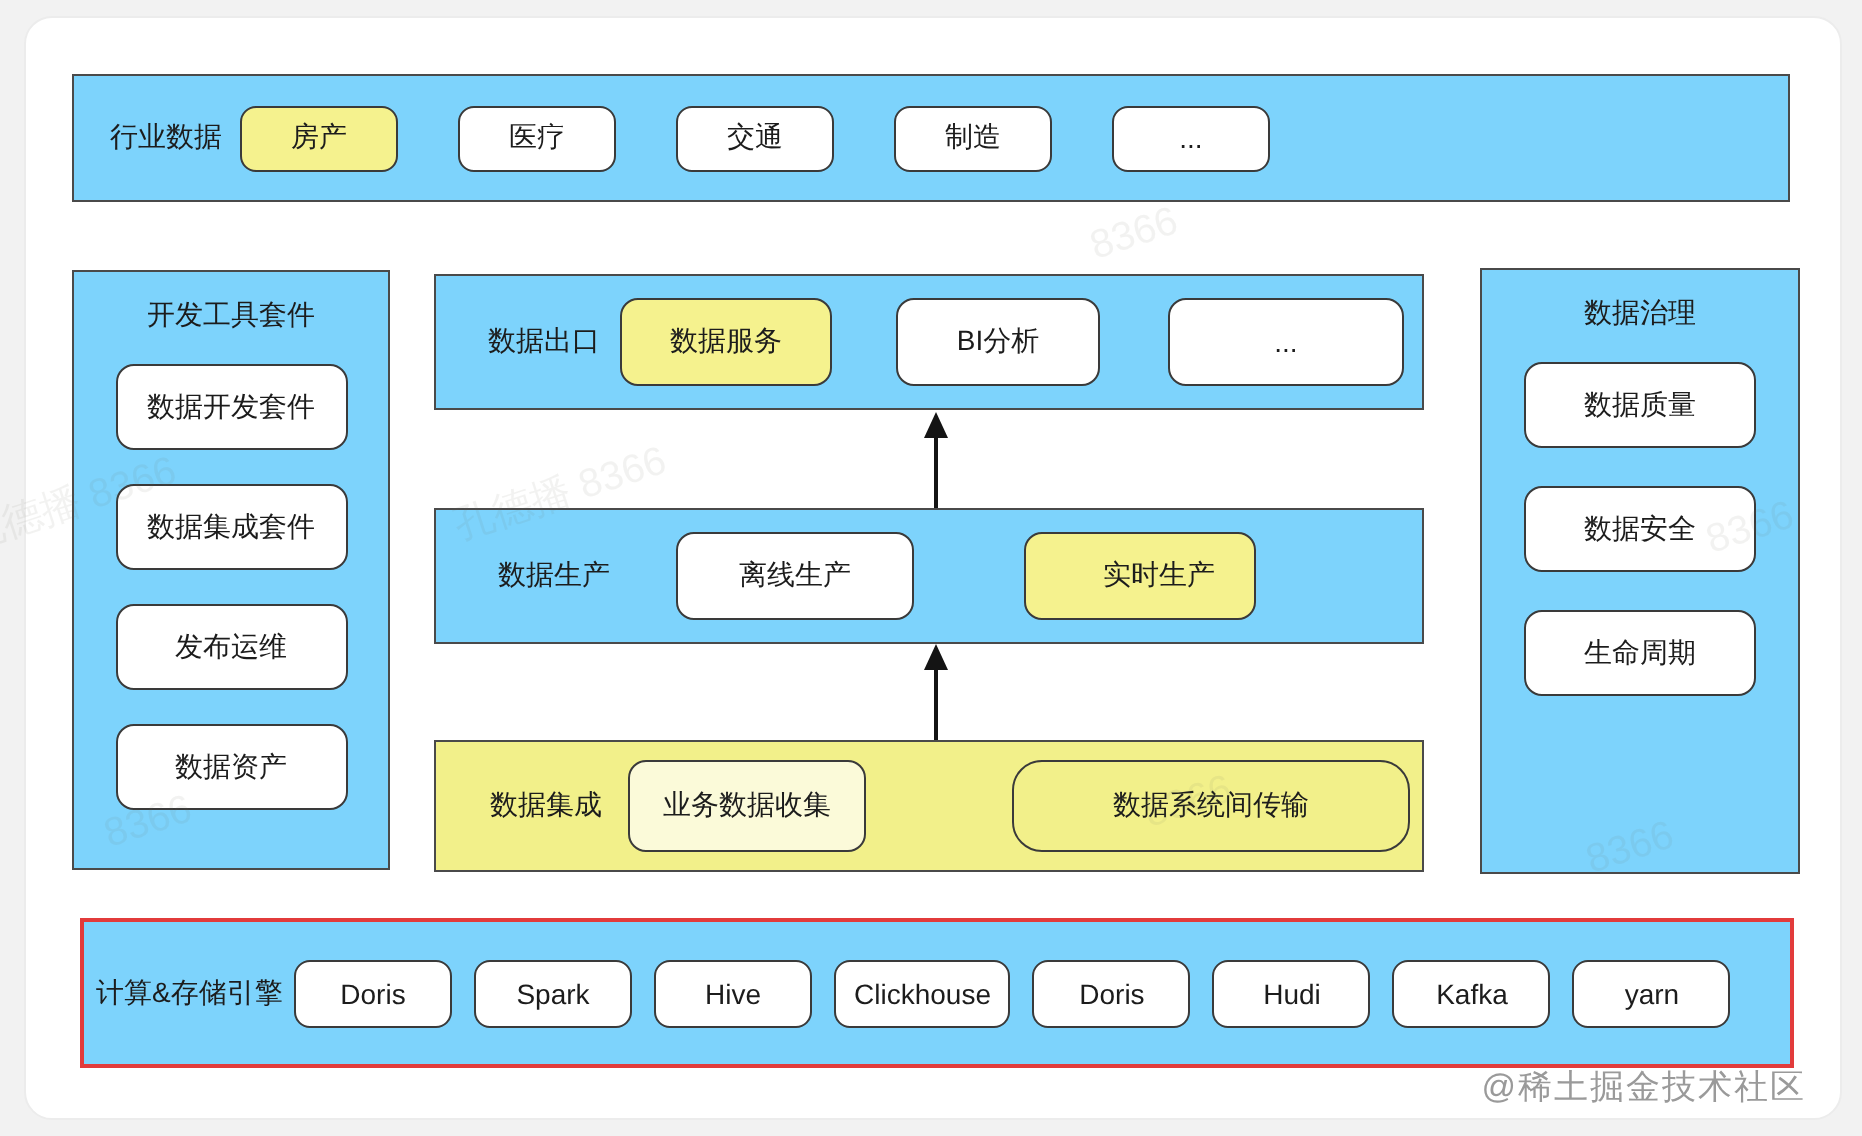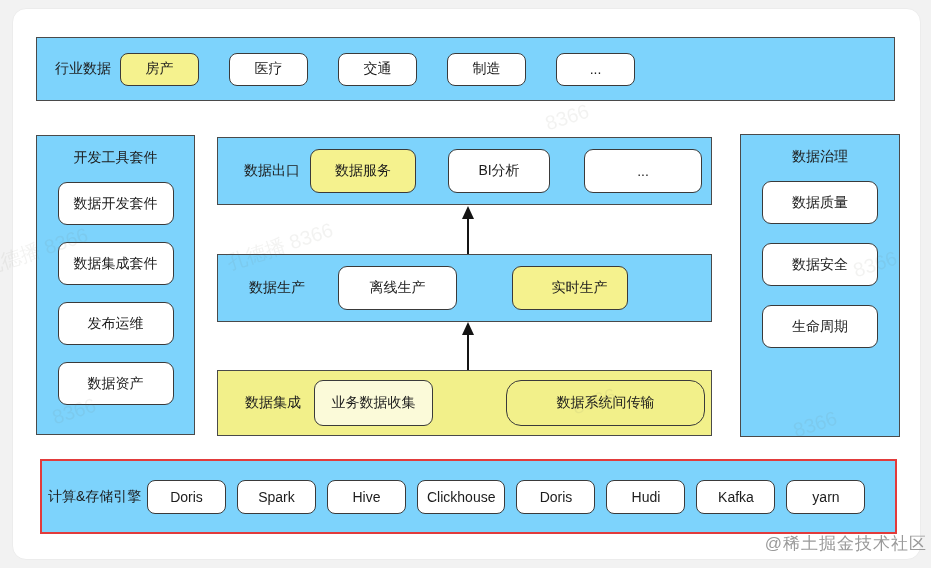--- a/index.html
+++ b/index.html
@@ -71,21 +71,21 @@
     left:40px;top:459px;width:857px;height:75px;
     border:2px solid var(--red-border,#E23B3B);
     display:flex;align-items:center;padding-left:6px;
   }
   .engine-label{font-size:14px;width:99px;flex:0 0 auto;}
   .engine-list{display:flex;gap:11px;}
   .engine-list .box{min-width:79px;padding:0 9px;height:34px;}
 
   
   .credit{
-    position:absolute;right:4px;bottom:13px;
+    position:absolute;right:28px;bottom:13px;
     color:var(--credit-gray,#9A9A9A);font-size:17px;letter-spacing:1px;z-index:5;
   }
   .wm{
     position:absolute;color:#6b6b5a;opacity:0.08;font-size:20px;
     transform:rotate(-18deg);white-space:nowrap;z-index:3;pointer-events:none;
   }
   .wm1{left:-20px;top:238px;}
   .wm2{left:225px;top:233px;}
   .wm3{left:545px;top:106px;}
   .wm4{left:853px;top:253px;}

